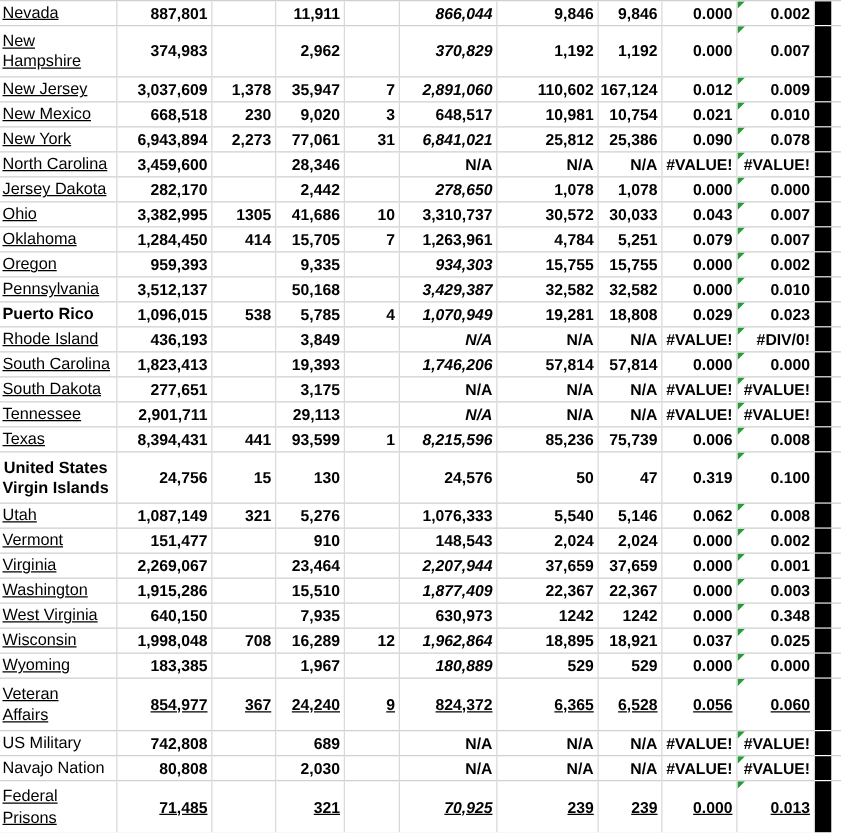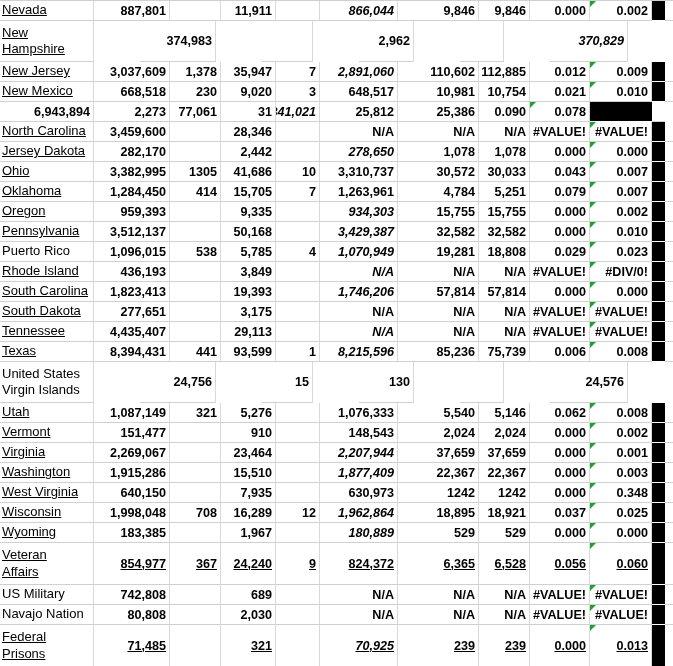--- a/index.html
+++ b/index.html
@@ -11,21 +11,21 @@
     border-top:1px solid #d0d0d0;
     font-family:"Liberation Sans", sans-serif;
     color:#000;
     box-sizing:border-box;
   }
   .row {
     display:grid;
     grid-template-columns:94px 76px 51px 55px 44px 78px 81px 51px 60px 62px 13px 8px;
   }
   .row.single { height:20px; }
-  .row.tall   { height:41px;gap:46px; }
+  .row.tall   { height:41px; }
   .row.tall-x { height:42px;text-decoration:underline; }
   .cell {
     box-sizing:border-box;
     border-right:1px solid #d9d9d9;
     border-bottom:1px solid #d0d0d0;
     display:flex;
     align-items:center;
     overflow:hidden;
     position:relative;
   }
@@ -39,21 +39,21 @@
   .cell.num {
     justify-content:flex-end;
     padding-right:3px;
     font-size:12.6px;
     font-weight:bold;
     white-space:nowrap;
   }
   .cell.num.est-italic { font-style:italic;text-align:center; }
   .name-text { text-decoration:none; }
   .row.style-link .name-text { text-decoration:underline; }
-  .row.style-bold .name-text { font-weight:normal; }
+  .row.style-bold .name-text { font-weight:bold;text-align:center; }
   .tri {
     position:absolute; top:0; left:0;
     width:0; height:0;
     border-top:6px solid #279b37;
     border-right:6px solid transparent;
   }
   .cell.strip {
     background:#000;
     border-right:none;
     border-bottom:1px solid #ffffff;
@@ -110,21 +110,21 @@
     <div class="row single style-link">
     <div class="cell name">
       <span class="name-text">New Jersey</span>
     </div>
     <div class="cell num">3,037,609</div>
     <div class="cell num">1,378</div>
     <div class="cell num">35,947</div>
     <div class="cell num">7</div>
     <div class="cell num est est-italic">2,891,060</div>
     <div class="cell num">110,602</div>
-    <div class="cell num">112,885</div>
+    <div class="cell num">167,124</div>
     <div class="cell num">0.012</div>
     <div class="cell num last">
       <span class="tri"></span>
       <span class="last-val">0.009</span>
     </div>
     <div class="cell strip"></div>
     <div class="cell edge"></div>
   </div>
     <div class="row single style-link">
     <div class="cell name">
@@ -139,20 +139,23 @@
     <div class="cell num">10,754</div>
     <div class="cell num">0.021</div>
     <div class="cell num last">
       <span class="tri"></span>
       <span class="last-val">0.010</span>
     </div>
     <div class="cell strip"></div>
     <div class="cell edge"></div>
   </div>
     <div class="row single style-link">
+    <div class="cell name">
+      <span class="name-text">New York</span>
+    </div>
     <div class="cell num">6,943,894</div>
     <div class="cell num">2,273</div>
     <div class="cell num">77,061</div>
     <div class="cell num">31</div>
     <div class="cell num est est-italic">6,841,021</div>
     <div class="cell num">25,812</div>
     <div class="cell num">25,386</div>
     <div class="cell num">0.090</div>
     <div class="cell num last">
       <span class="tri"></span>
@@ -348,21 +351,21 @@
       <span class="tri"></span>
       <span class="last-val">#VALUE!</span>
     </div>
     <div class="cell strip"></div>
     <div class="cell edge"></div>
   </div>
     <div class="row single style-link">
     <div class="cell name">
       <span class="name-text">Tennessee</span>
     </div>
-    <div class="cell num">4,435,407</div>
+    <div class="cell num">2,901,711</div>
     <div class="cell num"></div>
     <div class="cell num">29,113</div>
     <div class="cell num"></div>
     <div class="cell num est est-italic">N/A</div>
     <div class="cell num">N/A</div>
     <div class="cell num">N/A</div>
     <div class="cell num">#VALUE!</div>
     <div class="cell num last">
       <span class="tri"></span>
       <span class="last-val">#VALUE!</span>

